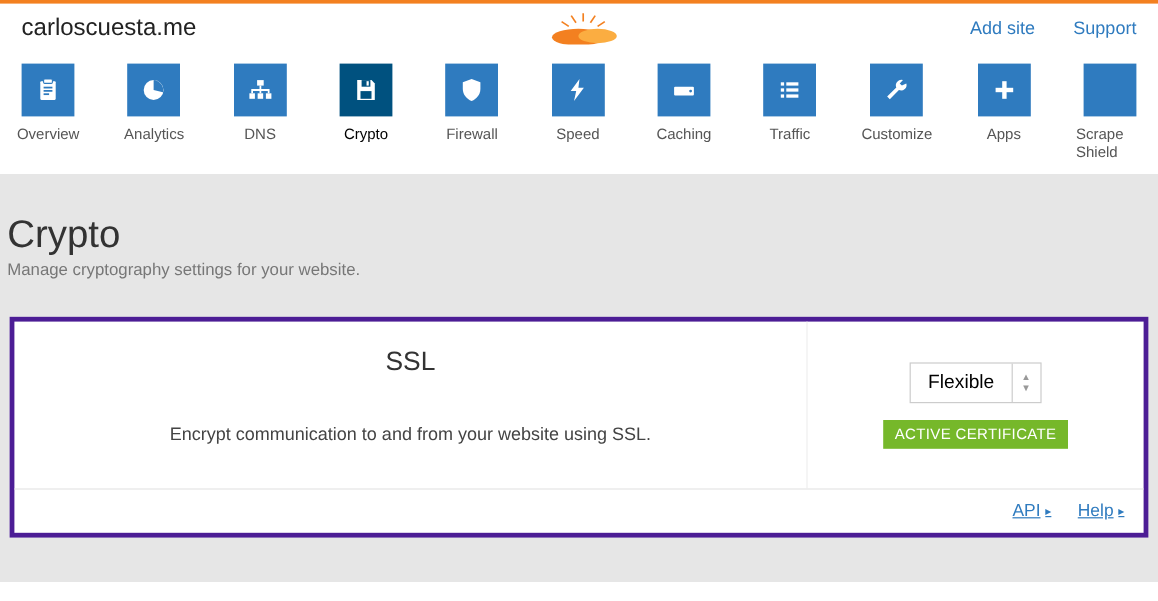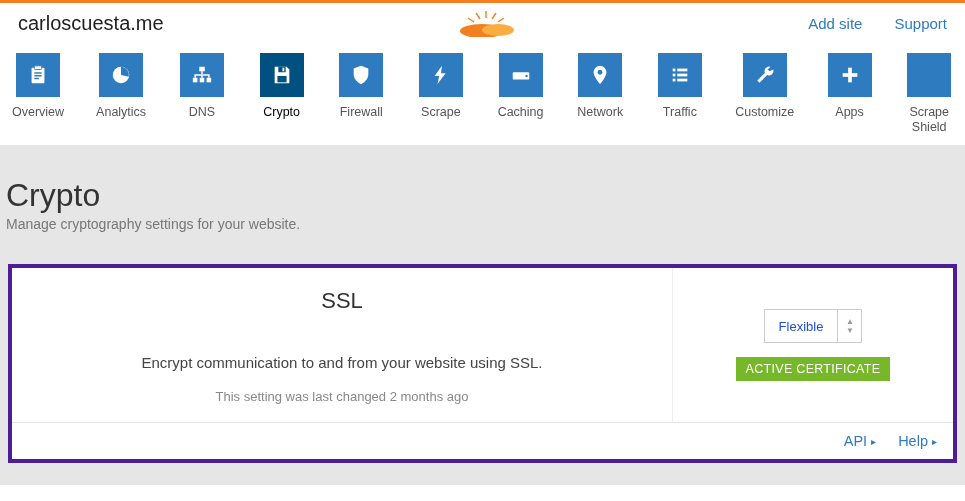--- a/index.html
+++ b/index.html
@@ -37,21 +37,21 @@
     cursor: pointer;
     width: 58px;
   }
   .nav-tile {
     width: 44px; height: 44px;
     background: #2f7bbf;
     display: flex; align-items: center; justify-content: center;
     color: #fff;
   }
   .nav-item.active .nav-tile { background: #00517f; }
-  .nav-label { font-size: 12.5px; color: #555; text-align: center; line-height: 1.2; }
+  .nav-label { font-size: 12.5px; color: #555; text-align: left; line-height: 1.2; }
   .nav-item.active .nav-label { color:#000; font-weight:500; }
   .content {
     background: #e6e6e6;
     padding: 32px 0 0 0;
     min-height: 340px;
   }
   .content-inner { padding: 0 4px 0 4px; }
   .page-title { font-size: 32px; font-weight: 400; color: #333; margin-bottom: 2px; padding-left: 2px;}
   .page-subtitle { font-size: 14px; font-weight: 400; color: #777; margin-bottom: 32px; padding-left: 2px;}
   .card {
@@ -78,42 +78,42 @@
     gap: 14px;
   }
   .card-title { font-size: 22px; color: #333; margin-bottom: 14px; }
   .card-desc { font-size: 15px; color: #444; margin-bottom: 18px; margin-top: 40px; }
   .card-meta { font-size: 13px; color: #888; }
   .select-wrap {
     display: flex; align-items:center;
     border: 1px solid #ccc;
     height: 34px;
   }
-  .select-value { padding: 0 14px; font-size: 13px; color:#1d4ed8; }
+  .select-value { padding: 0 14px; font-size: 16px; color:#000000; }
   .select-arrows {
     width: 24px; height: 100%;
     border-left: 1px solid #ccc;
     display: flex; flex-direction: column; align-items: center; justify-content: center;
     gap: 0px; color:#999; font-size: 8px;
   }
   .badge {
     background: #76b82a;
     color: #fff;
     font-size: 12.5px;
     font-weight: 400;
     letter-spacing: 0.3px;
     padding: 5px 10px;
   }
   .card-footer {
     border-top: 1px solid #e5e5e5;
     display: flex; justify-content: flex-end; gap: 22px;
     padding: 10px 16px;
     font-size: 14.5px;
   }
-  .footer-link { color: #2f7bbf; cursor: pointer; display: flex; align-items:center; gap:4px;}
+  .footer-link { color: #2f7bbf; cursor: pointer; display: flex; align-items:center; gap:4px;text-decoration:underline;}
   .caret { font-size: 10px; color:#2f7bbf; }
   svg { display: block; }
 </style>
 </head>
 <body>
 
 <div class="topbar">
   <div class="site-name">carloscuesta.me</div>
   <div class="logo">
     <svg width="64" height="28" viewBox="0 0 64 28">
@@ -186,39 +186,30 @@
         </svg>
       </div>
       <div class="nav-label">Firewall</div>
     </div>
     <div class="nav-item">
       <div class="nav-tile">
         <svg width="22" height="22" viewBox="0 0 24 24" fill="#fff">
           <path d="M13 2 L5 13 h5 l-2 9 l9 -12 h-5 z"></path>
         </svg>
       </div>
-      <div class="nav-label">Scrape</div>
+      <div class="nav-label">Speed</div>
     </div>
     <div class="nav-item">
       <div class="nav-tile">
         <svg width="22" height="22" viewBox="0 0 24 24" fill="#fff">
           <rect x="3" y="9" width="18" height="8" rx="1"></rect>
           <circle cx="18" cy="13" r="1.3" fill="#2f7bbf"></circle>
         </svg>
       </div>
       <div class="nav-label">Caching</div>
-    </div>
-    <div class="nav-item">
-      <div class="nav-tile">
-        <svg width="22" height="22" viewBox="0 0 24 24" fill="#fff">
-          <path d="M12 2 a7 7 0 0 1 7 7 c0 5 -7 13 -7 13 s-7 -8 -7 -13 a7 7 0 0 1 7 -7 z"></path>
-          <circle cx="12" cy="9" r="2.6" fill="#2f7bbf"></circle>
-        </svg>
-      </div>
-      <div class="nav-label">Network</div>
     </div>
     <div class="nav-item">
       <div class="nav-tile">
         <svg width="22" height="22" viewBox="0 0 24 24" fill="#fff">
           <rect x="4" y="5" width="3" height="3"></rect>
           <rect x="9" y="5" width="11" height="3"></rect>
           <rect x="4" y="10.5" width="3" height="3"></rect>
           <rect x="9" y="10.5" width="11" height="3"></rect>
           <rect x="4" y="16" width="3" height="3"></rect>
           <rect x="9" y="16" width="11" height="3"></rect>
@@ -252,23 +243,20 @@
 <div class="content">
   <div class="content-inner">
     <h1 class="page-title">Crypto</h1>
     <div class="page-subtitle">Manage cryptography settings for your website.</div>
 
     <div class="card">
       <div class="card-body">
         <div class="card-left">
           <div class="card-title">SSL</div>
           <div class="card-desc">Encrypt communication to and from your website using SSL.</div>
-          <div class="card-meta">
-            <span>This setting was last changed </span><span>2 months ago</span>
-          </div>
         </div>
         <div class="card-right">
           <div class="select-wrap">
             <span class="select-value">Flexible</span>
             <span class="select-arrows">
               <span>▲</span>
                 <span>▼</span>
             </span>
           </div>
           <div class="badge">ACTIVE CERTIFICATE</div>

